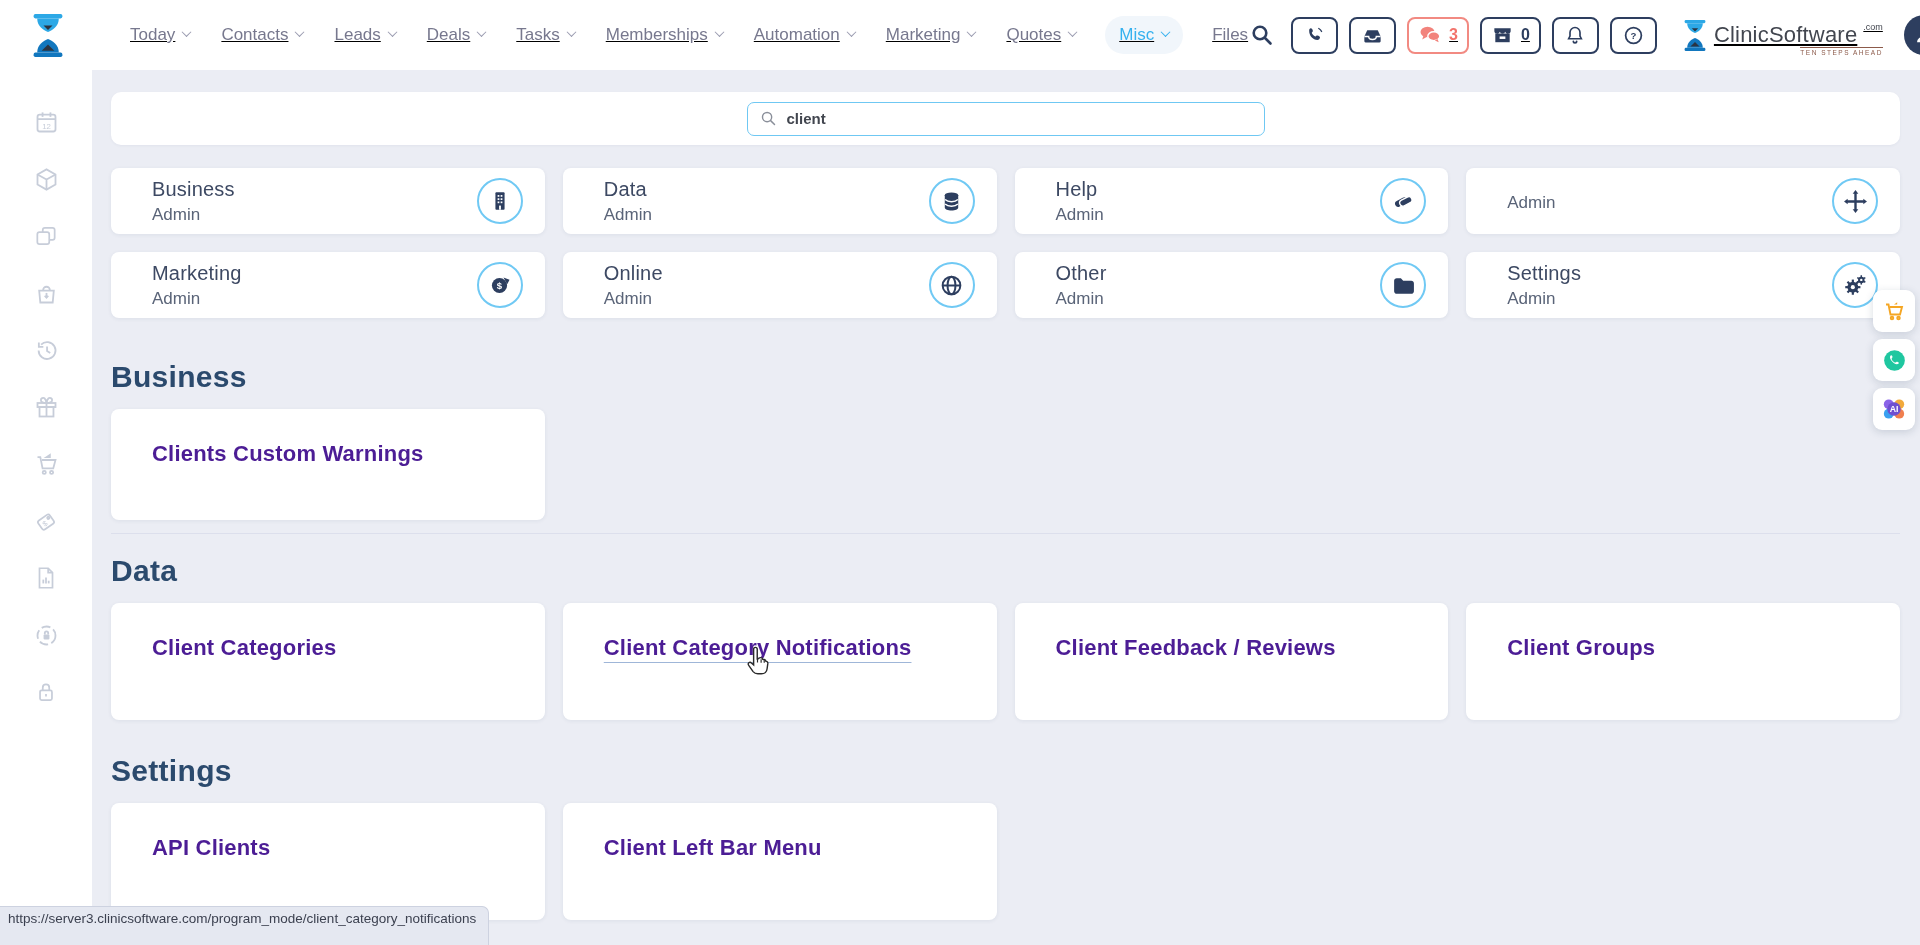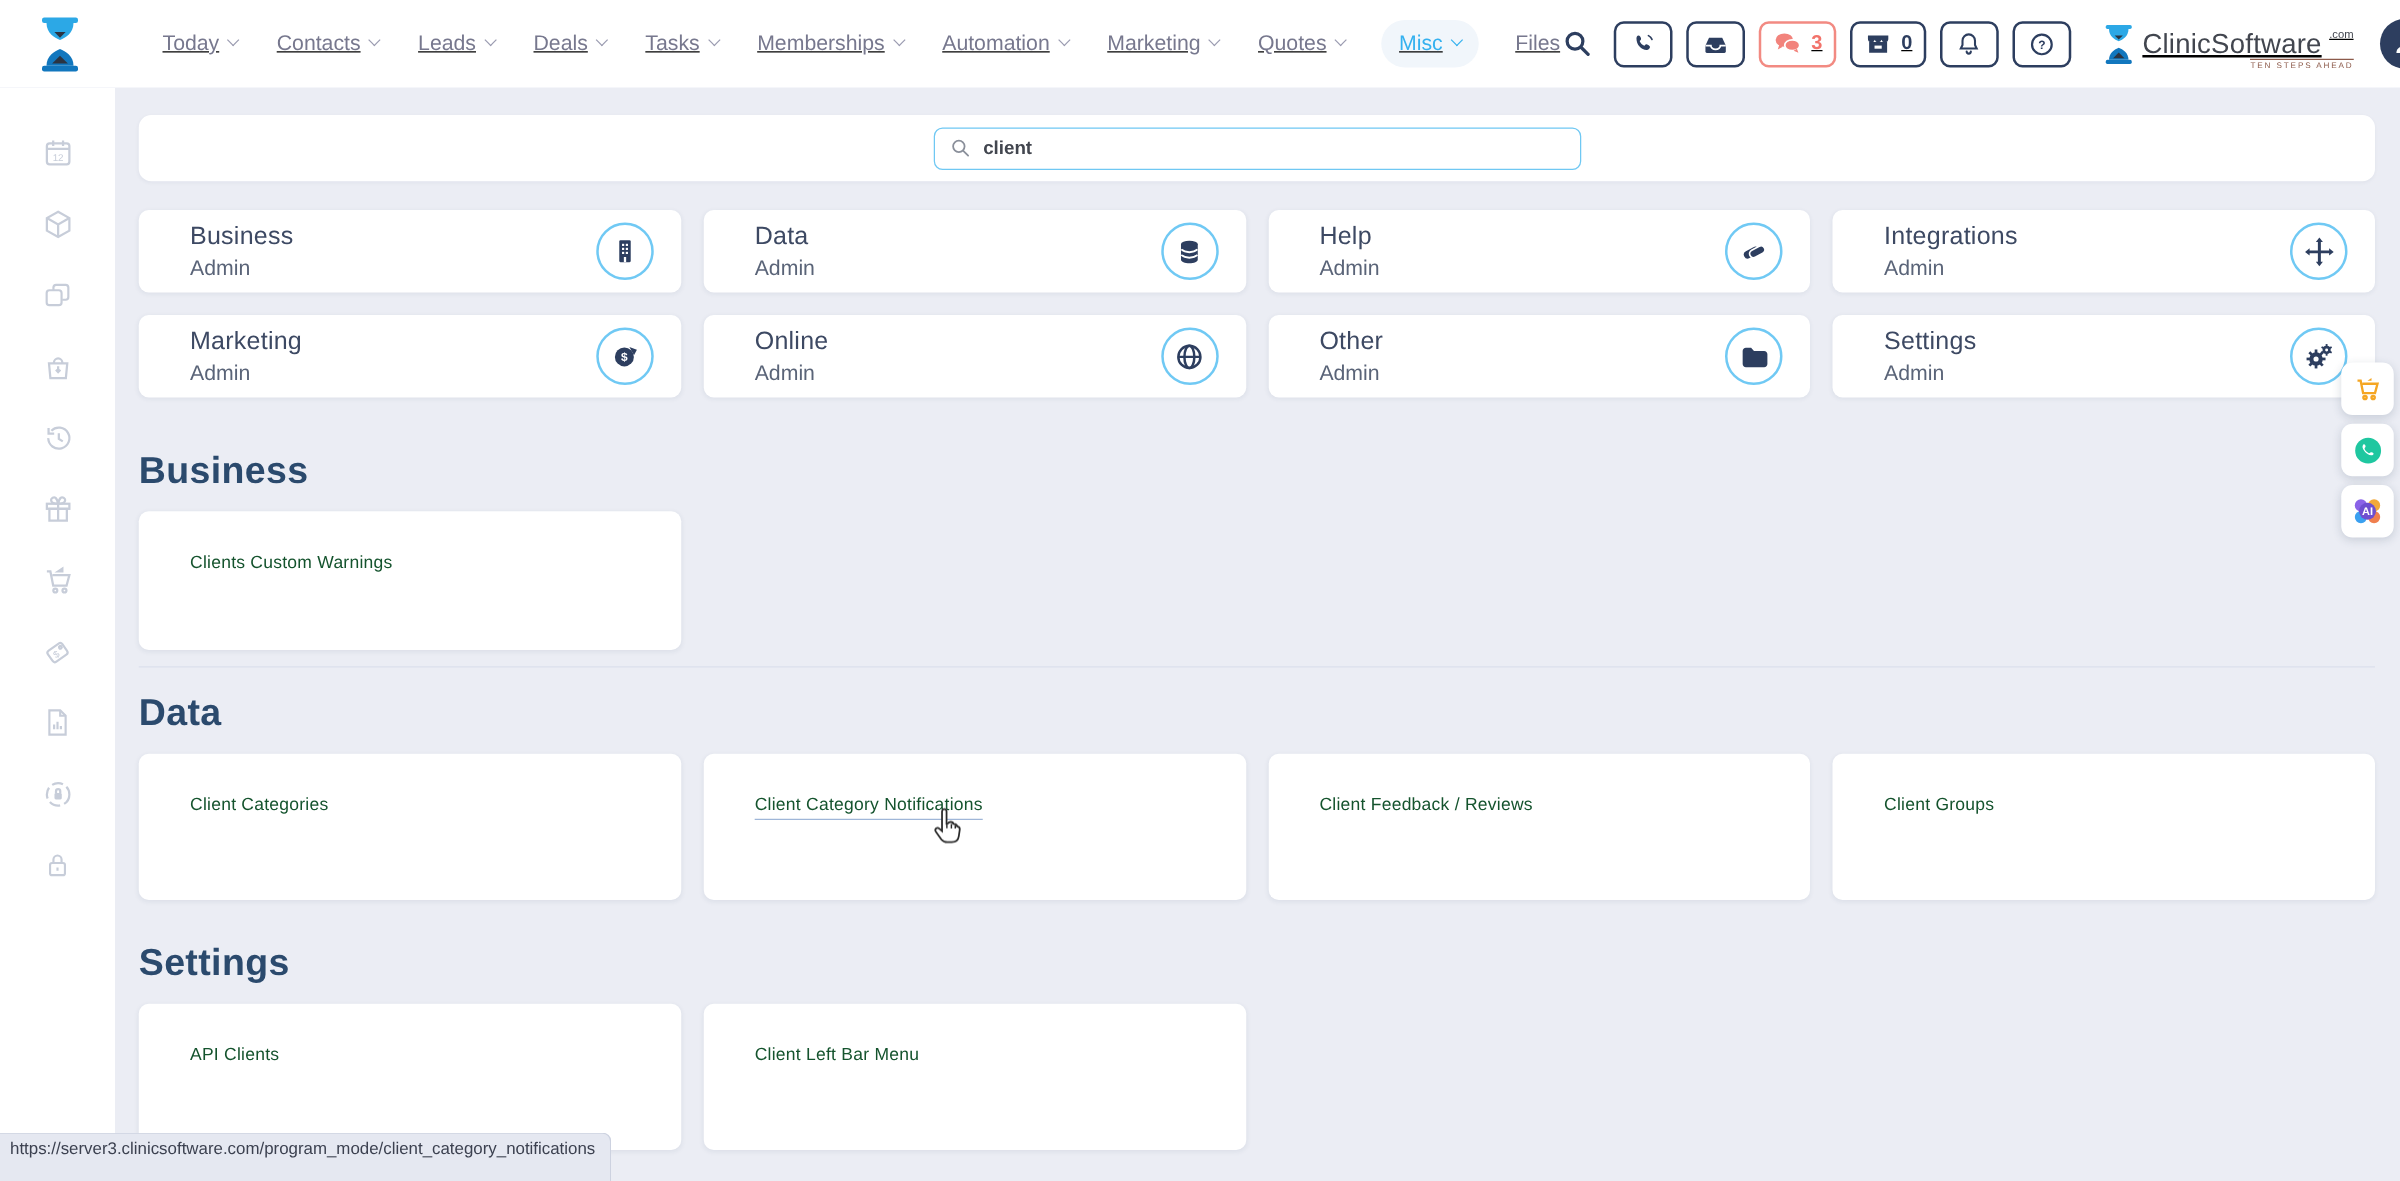--- a/index.html
+++ b/index.html
@@ -40,21 +40,21 @@
   .cat-card { background:#fff; border-radius:8px; height:66px; display:flex; align-items:center; padding:0 22px 0 41px; box-shadow:0 1px 4px rgba(30,50,90,.07); cursor:pointer; }
   .cat-info { flex:1; }
   .cat-title { font-size:20px; color:#3d4963; font-weight:500; letter-spacing:.2px; }
   .cat-sub { font-size:17px; color:#5a6478; margin-top:4px; }
   .cat-icon { width:46px; height:46px; border:2px solid #70c9f4; border-radius:50%; display:flex; align-items:center; justify-content:center; flex:0 0 auto; }
 
   .section-heading { font-size:30px; color:#2b4a6d; font-weight:600; letter-spacing:.3px; margin:42px 0 15px 0; }
   .item-grid { display:grid; grid-template-columns:repeat(4,1fr); gap:18px; }
   .item-card { background:#fff; border-radius:8px; height:117px; padding:32px 0 0 41px; box-shadow:0 1px 4px rgba(30,50,90,.07); }
   .item-card.tall { height:111px; }
-  .item-link { font-size:14px; color:#14532d; font-weight:400; text-decoration:none; letter-spacing:.2px; cursor:pointer; }
+  .item-link { font-size:22px; color:#4c1d95; font-weight:700; text-decoration:none; letter-spacing:.2px; cursor:pointer; }
   .item-link.hovered { text-decoration:underline; text-decoration-thickness:1px; text-underline-offset:7px; text-decoration-color:#9fb6d8; }
   .divider { border:none; border-top:1px solid #dcdfec; margin:13px 0 0 0; }
 
   
   .float-stack { position:fixed; right:5px; top:290px; display:flex; flex-direction:column; gap:7px; z-index:40; }
   .float-btn { width:42px; height:42px; background:#fff; border-radius:9px; box-shadow:0 2px 8px rgba(40,60,90,.18); display:flex; align-items:center; justify-content:center; cursor:pointer; }
 
   
   .statusbar { position:fixed; left:0; bottom:0; background:#e5e8f1; border:1px solid #cdd2e0; border-left:none; border-bottom:none; color:#3c4150; font-size:13.5px; padding:4px 12px 19px 8px; border-radius:0 7px 0 0; z-index:50; }
 
@@ -333,21 +333,20 @@
       </div>
       <div class="cat-icon">
         <svg width="25" height="25" viewBox="0 0 24 24">
             <rect x="3.5" y="9.5" width="12.5" height="6" rx="3" transform="rotate(-28 10 12.5)" fill="#2d3e5f"></rect>
             <rect x="8" y="9" width="12.5" height="6" rx="3" transform="rotate(-28 14 12)" fill="#2d3e5f" stroke="#fff" stroke-width="1.3"></rect>
           </svg>
       </div>
     </div>
     <div class="cat-card">
       <div class="cat-info">
-        <div class="cat-title">Integrations</div>
         <div class="cat-sub">Admin</div>
       </div>
       <div class="cat-icon">
         <svg width="25" height="25" viewBox="0 0 24 24">
             <g stroke="#2d3e5f" stroke-width="2.3" stroke-linecap="round">
               <line x1="12" y1="4.5" x2="12" y2="19.5"></line>
               <line x1="4.5" y1="12" x2="19.5" y2="12"></line>
             </g>
             <g fill="#2d3e5f">
               <path d="M12 1l2.7 3.5H9.3z"></path>

